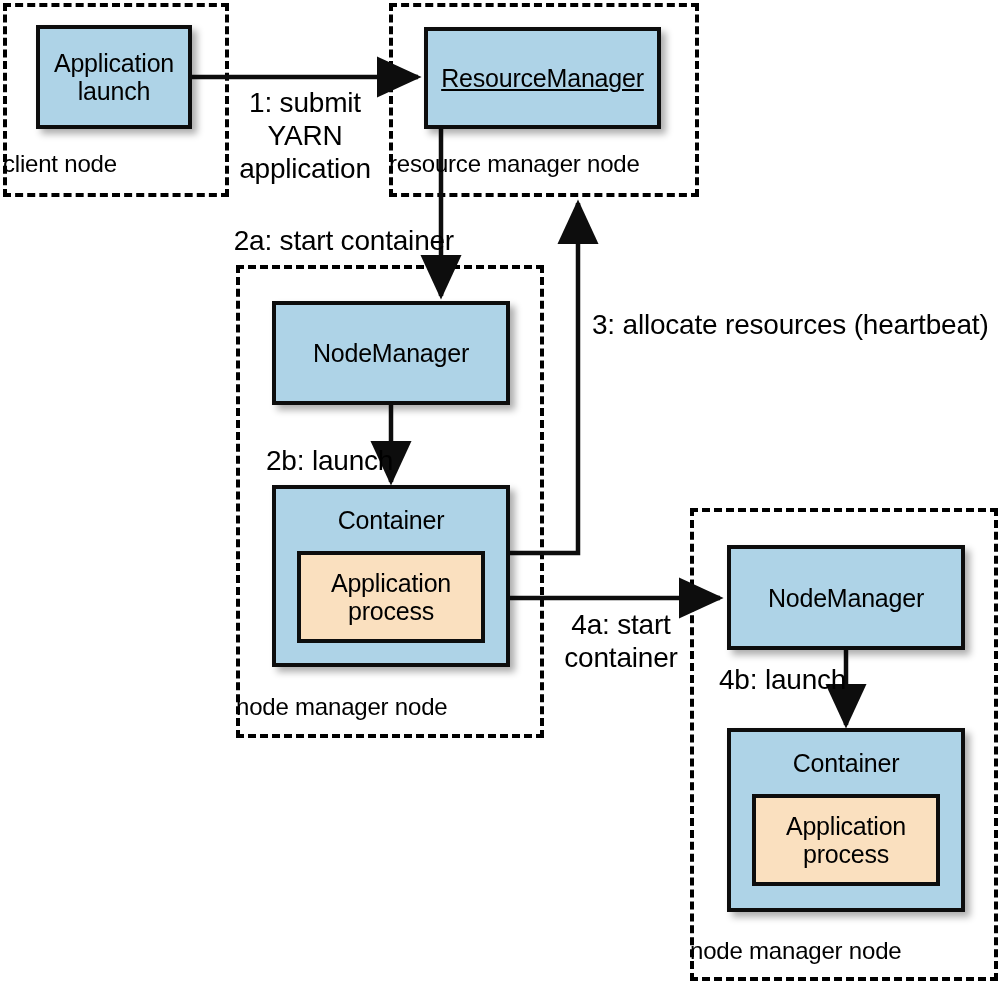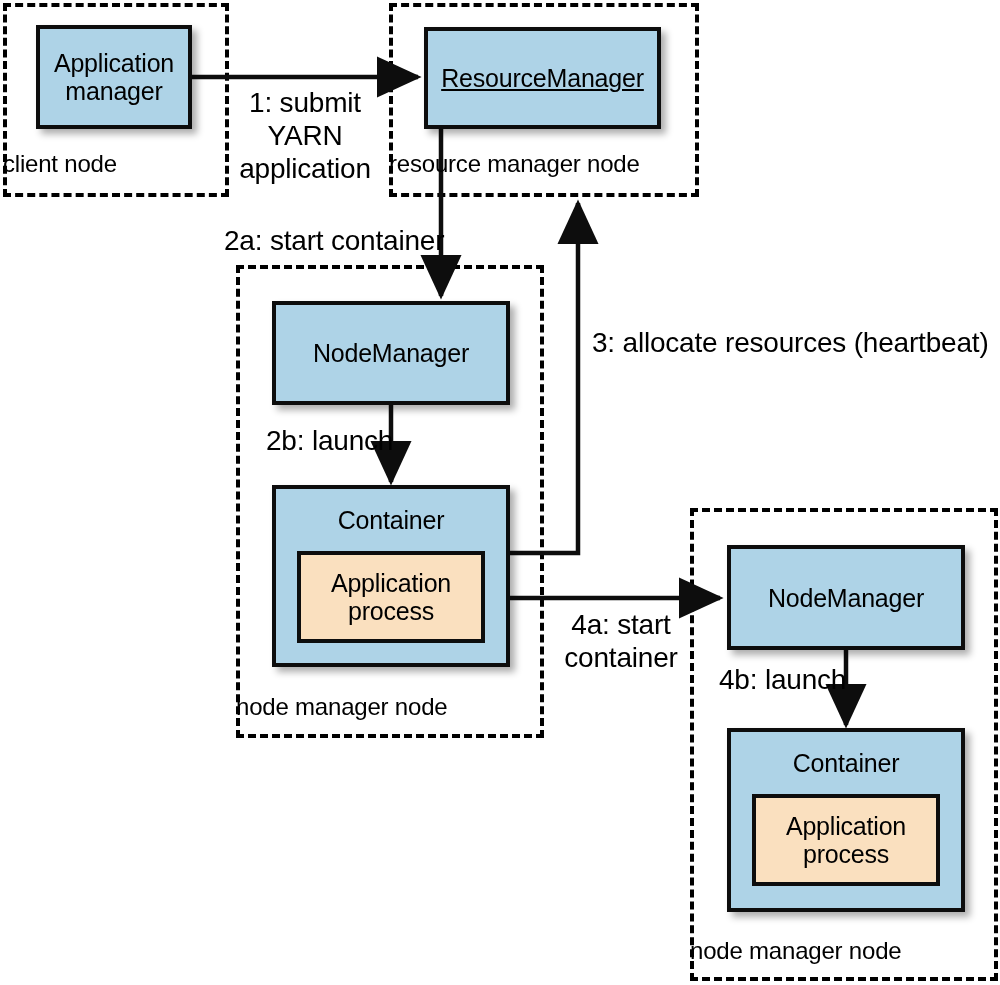--- a/index.html
+++ b/index.html
@@ -123,21 +123,21 @@
     <line x1="391" y1="405" x2="391" y2="482" stroke="#0d0d0d" stroke-width="4.5" marker-end="url(#ah)"></line>
 
     <path d="M 510 553 L 578 553 L 578 203" fill="none" stroke="#0d0d0d" stroke-width="4.5" marker-end="url(#ah)"></path>
 
     <line x1="510" y1="598" x2="720" y2="598" stroke="#0d0d0d" stroke-width="4.5" marker-end="url(#ah)"></line>
 
     <line x1="846" y1="650" x2="846" y2="725" stroke="#0d0d0d" stroke-width="4.5" marker-end="url(#ah)"></line>
   </svg>
 
   <div class="comp center-v" style="left:36px; top:25px; width:156px; height:104px;">
-    <div class="comp-label"><span>Application</span><br><span>manager</span></div>
+    <div class="comp-label"><span>Application</span><br><span>launch</span></div>
   </div>
   <div class="node-caption" style="left:3px; top:150px; width:226px;">client node</div>
 
   <div class="comp center-v" style="left:424px; top:27px; width:237px; height:102px;text-decoration:underline;">
     <div class="comp-label">ResourceManager</div>
   </div>
   <div class="node-caption" style="left:389px; top:150px; width:310px;">resource manager node</div>
 
   <div class="comp center-v" style="left:272px; top:301px; width:238px; height:104px;">
     <div class="comp-label">NodeManager</div>
@@ -160,24 +160,24 @@
   </div>
   <div class="proc" style="left:752px; top:794px; width:188px; height:92px;">
     <div class="proc-label"><span>Application</span><br><span>process</span></div>
   </div>
   <div class="node-caption" style="left:690px; top:937px; width:308px;">node manager node</div>
 
   <div class="edge-label" style="left:232px; top:86px; width:146px;">1: submit
 YARN
 application</div>
 
-  <div class="edge-label left" style="left:224px; top:224px; width:230px;">2a: start container</div>
+  <div class="edge-label left" style="left:224px; top:224px; width:230px;text-align:right;">2a: start container</div>
 
-  <div class="edge-label left" style="left:266px; top:424px; width:130px;">2b: launch</div>
+  <div class="edge-label left" style="left:266px; top:444px; width:130px;">2b: launch</div>
 
-  <div class="edge-label left" style="left:592px; top:308px; width:400px;margin-top:18px;">3: allocate resources (heartbeat)</div>
+  <div class="edge-label left" style="left:592px; top:308px; width:400px;">3: allocate resources (heartbeat)</div>
 
   <div class="edge-label" style="left:551px; top:608px; width:140px;">4a: start
 container</div>
 
   <div class="edge-label left" style="left:719px; top:663px; width:130px;">4b: launch</div>
 
 </div>
 
 </body></html>

